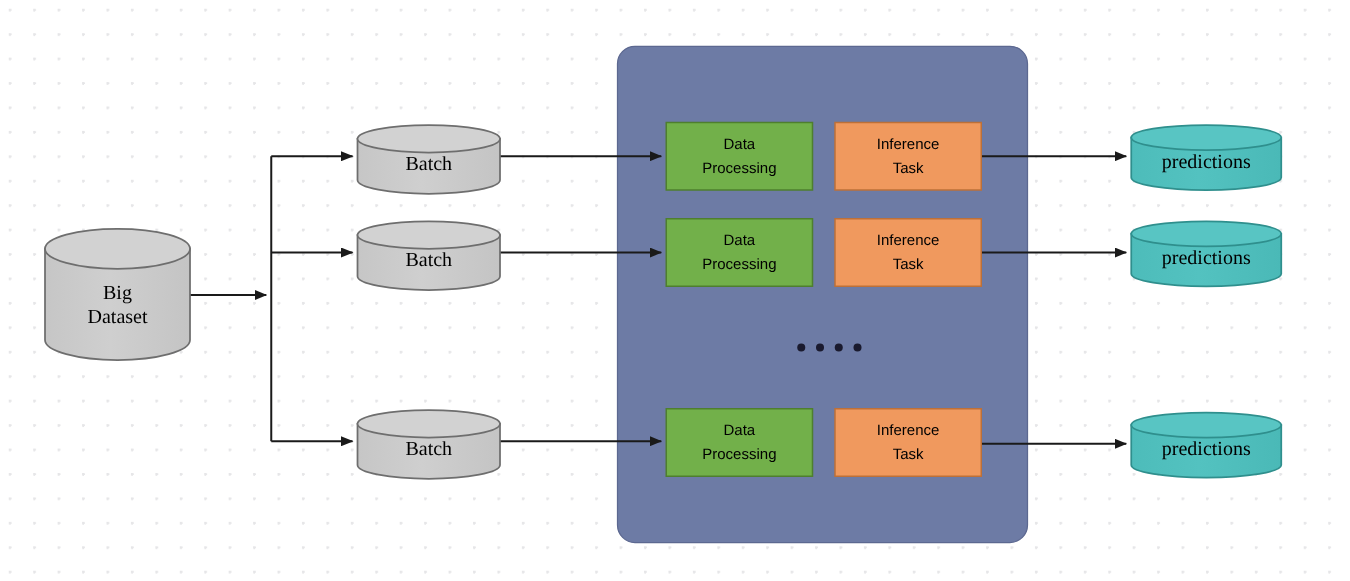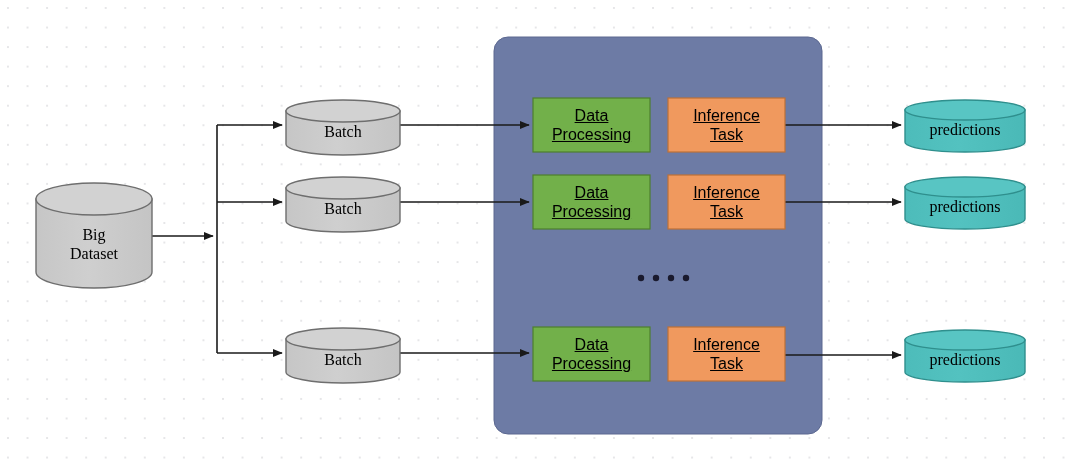--- a/index.html
+++ b/index.html
@@ -35,21 +35,21 @@
     justify-content: center;
     text-align: center;
     color: #000000;
     font-family: "Liberation Sans", sans-serif;
     font-size: 16px;
     line-height: 19px;
     white-space: pre-line;
     pointer-events: none;
   }
   .cyl-label { font-size: 16px; font-family: Liberation Serif, serif; }
-  .box-label { font-size: 16px; text-decoration: underline; }
+  .box-label { font-size: 12px; }
 </style>
 </head>
 <body>
 
 <div id="canvas">
 
   <svg id="svg-layer" viewBox="0 0 1080 465" xmlns="http://www.w3.org/2000/svg">
     <defs>
       <marker id="arrowhead" markerWidth="10" markerHeight="8" refX="9.2" refY="4" orient="auto" markerUnits="userSpaceOnUse">
         <path d="M0,0 L10,4 L0,8 z" fill="#1a1a1a"></path>

